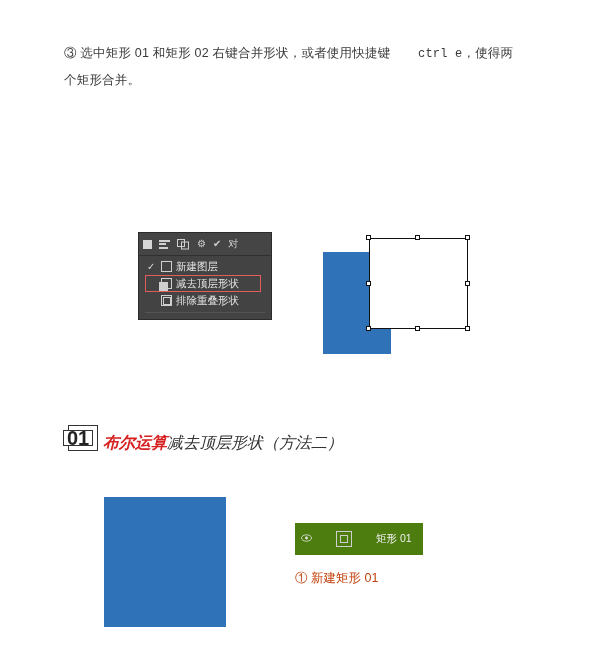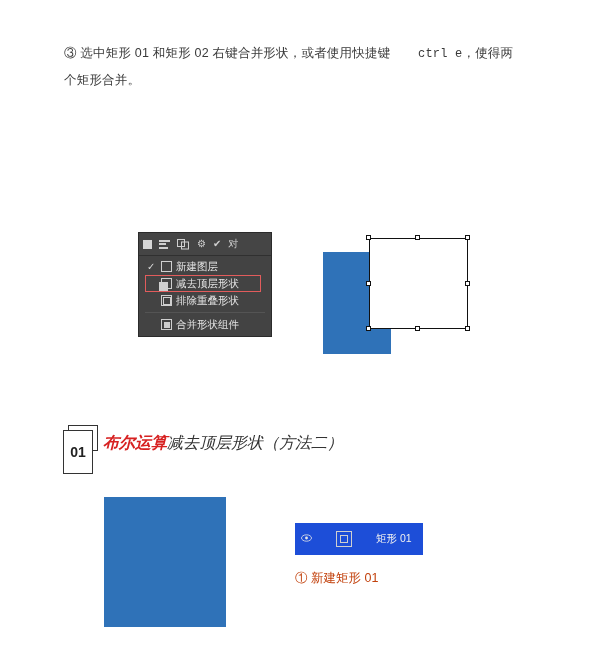--- a/index.html
+++ b/index.html
@@ -166,26 +166,26 @@
     width: 5px; height: 5px;
     background: #ffffff;
     border: 1px solid #111;
     box-sizing: border-box;
   }
 
   
   .sec-num-box {
     position: absolute;
     left: 63px; top: 430px;
-    width: 30px; height: 44px;
+    width: 30px; height: 16px;
     border: 1.5px solid #333;
     box-sizing: border-box;
     background: #fff;
     display: flex; align-items: center; justify-content: center;
-    font-size: 14px; color: #222; font-weight: bold;
+    font-size: 20px; color: #222; font-weight: bold;
     z-index: 2;
   }
   .sec-num-shadow {
     position: absolute;
     left: 68px; top: 425px;
     width: 30px; height: 26px;
     border: 1.5px solid #333;
     box-sizing: border-box;
     background: #fff;
     z-index: 1;
@@ -207,21 +207,21 @@
   .blue-rect-2 {
     position: absolute;
     left: 104px; top: 497px;
     width: 122px; height: 130px;
     background: #2f72b8;
   }
   .layer-row {
     position: absolute;
     left: 295px; top: 523px;
     width: 128px; height: 32px;
-    background: #1d4ed8;
+    background: #4d7c0f;
     display: flex;
     align-items: center;
     padding-left: 6px;
     box-sizing: border-box;
     gap: 24px;
   }
   .layer-row .eye {
     color: #e8e8e8;
     font-size: 10px;
     line-height: 10px;
@@ -291,25 +291,20 @@
         <span class="glyph"></span>
         <span class="mini-ico mi-subtract"></span>
         <span>减去顶层形状</span>
       </div>
       <div class="ps-menu-item">
         <span class="glyph"></span>
         <span class="mini-ico mi-exclude"></span>
         <span>排除重叠形状</span>
       </div>
       <div class="ps-menu-sep"></div>
-      <div class="ps-menu-item">
-        <span class="glyph"></span>
-        <span class="mini-ico mi-union"></span>
-        <span>合并形状组件</span>
-      </div>
     </div>
   </div>
 
   <div class="blue-rect-1"></div>
   <div class="outline-rect-1"></div>
   <div class="handle" style="left:366px; top:235px;"></div>
   <div class="handle" style="left:415px; top:235px;"></div>
   <div class="handle" style="left:465px; top:235px;"></div>
   <div class="handle" style="left:366px; top:281px;"></div>
   <div class="handle" style="left:465px; top:281px;"></div>

